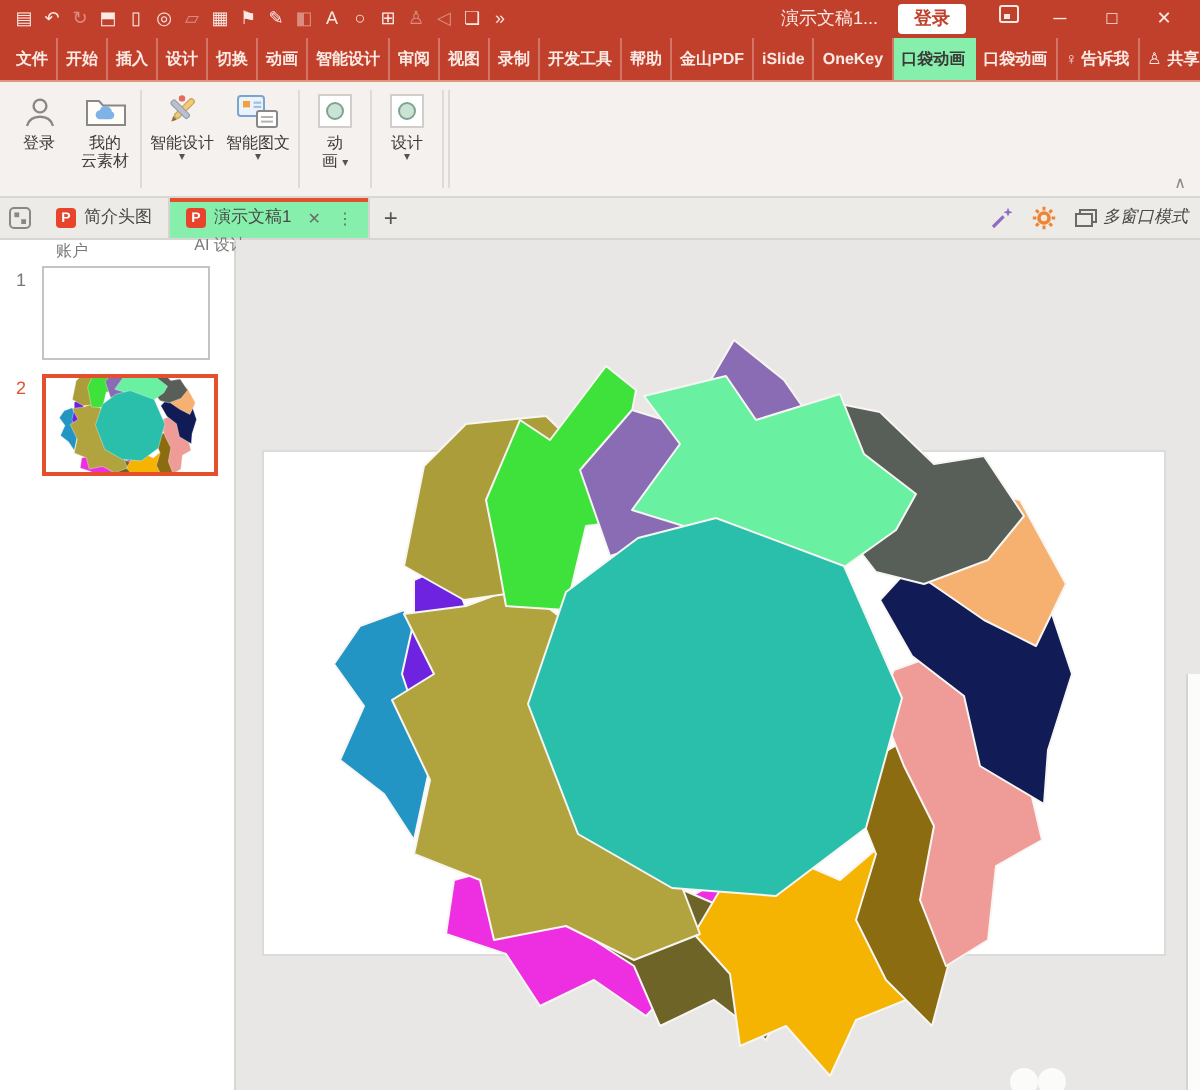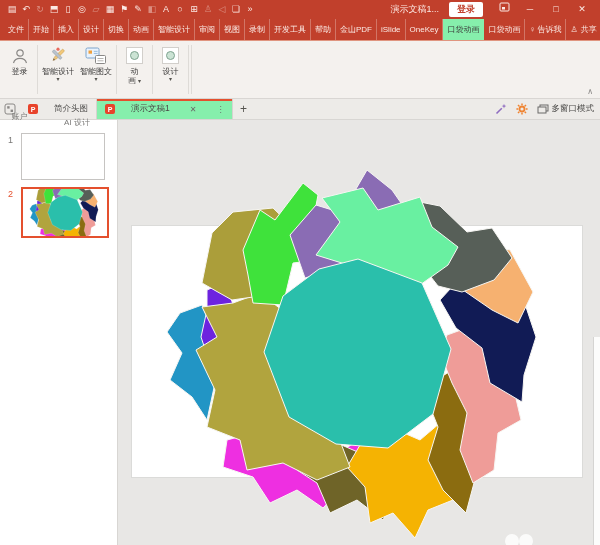--- a/index.html
+++ b/index.html
@@ -10,21 +10,21 @@
   .titlebar { height:19px; background:#c1402c; display:flex; align-items:center; padding:0 5px; }
   .tb-ico { width:14px; text-align:center; font-size:9px; color:#fbe9e4; line-height:19px; cursor:default; }
   .tb-ico.dim { opacity:.45; }
   .tb-title { margin-left:auto; color:#fde9e4; font-size:9px; white-space:nowrap; }
   .tb-login { margin-left:10px; background:#ffffff; color:#c1402c; font-size:9px; padding:1px 8px; border-radius:2px; font-weight:bold; }
   .tb-win { display:flex; align-items:center; margin-left:8px; }
   .tb-win .wbtn { width:26px; text-align:center; color:#fbe9e4; font-size:9px; line-height:19px; }
   .pinwin { display:inline-block; }
 
   
-  .ribbon-tabs { height:21px; background:#c1402c; display:flex; align-items:stretch; padding-left:4px; }
+  .ribbon-tabs { height:21px; background:#c1402c; display:flex; align-items:stretch; padding-left:4px;font-weight:bold; }
   .rtab { display:flex; align-items:center; padding:0 4px; font-size:8px; color:#fbe9e4; border-right:1px solid rgba(255,255,255,.28); white-space:nowrap; }
   .rtab.active { background:#86efac; color:#3b3a39; border-right:1px solid rgba(255,255,255,.0); }
   .rtab .bulb { font-size:8px; margin-right:2px; }
   .rtab-share { margin-left:auto; border-right:none; padding-right:12px; }
   .rtab-share .person { margin-right:3px; font-size:8px; }
 
   
   .ribbon { height:59px; background:#f4f1ee; border-top:1px solid #e09580; border-bottom:1px solid #d9d6d3; display:flex; position:relative; padding-left:3px; }
   .rgroup { display:flex; flex-direction:column; }
   .rgroup .btns { flex:1; display:flex; align-items:flex-start; padding-top:3px; }
@@ -34,27 +34,27 @@
   .rbtn .rlabel { line-height:9px; text-align:center; white-space:nowrap; }
   .arrow { font-size:6px; color:#55544f; line-height:6px; }
   .gsep { width:1px; background:#dedbd7; margin:4px 1px; }
   .gcbox { width:17px; height:17px; border:1px solid #d2cfcb; background:#fff; display:flex; align-items:center; justify-content:center; }
   .gcircle { width:9px; height:9px; border-radius:50%; background:#cbe3d4; border:1px solid #7fa390; }
   .ribbon-collapse { position:absolute; right:7px; bottom:2px; font-size:8px; color:#8a8886; }
 
   
   .docbar { height:21px; background:#edebe8; border-bottom:1px solid #d8d6d3; display:flex; align-items:stretch; font-size:8.5px; color:#4a4947; }
   .apps-btn { width:20px; display:flex; align-items:center; justify-content:center; }
-  .dtab { display:flex; align-items:center; gap:16px; padding:0 8px; white-space:nowrap; }
+  .dtab { display:flex; align-items:center; gap:4px; padding:0 8px; white-space:nowrap; }
   .dtab.active { background:#86efac; border-left:1px solid #d6d3d0; border-right:1px solid #d6d3d0; box-shadow:inset 0 2px 0 #e4502e; }
   .ppt-badge { width:10px; height:10px; background:#e8432b; color:#fff; font-size:7px; font-weight:bold; border-radius:2px; display:inline-flex; align-items:center; justify-content:center; }
   .dtab .tclose, .dtab .tkebab { color:#6b6a68; font-size:8px; margin-left:4px; }
   .newtab-btn { width:20px; display:flex; align-items:center; justify-content:center; font-size:12px; color:#55544f; }
   .docbar-right { margin-left:auto; display:flex; align-items:center; gap:9px; padding-right:6px; }
-  .mwm { display:flex; align-items:center; gap:3px; color:#4a4947; }
+  .mwm { display:flex; align-items:center; gap:3px; color:#4a4947;font-style:italic; }
 
   
   .main { display:flex; height:425px; }
   .slidepanel { width:118px; background:#fff; border-right:1px solid #d8d6d3; padding-top:13px; }
   .slide-item { display:flex; margin-bottom:7px; }
   .snum { width:21px; text-align:center; font-size:9px; color:#787775; padding-top:2px; }
   .snum.sel { color:#e4502e; }
   .thumb-blank { width:84px; height:47px; background:#fff; border:1px solid #c6c4c2; }
   .thumb-selbox { width:88px; height:51px; border:2px solid #e4502e; background:#fff; overflow:hidden; }
   .thumb-selbox svg { display:block; }
@@ -159,20 +159,30 @@
     <div class="btns">
       <div class="rbtn">
         <span class="ric">
           <svg width="20" height="20" viewBox="0 0 20 20">
               <circle cx="10" cy="7" r="3.2" fill="none" stroke="#8a8886" stroke-width="1.2"></circle>
               <path d="M3.5 17c1-3.5 4-4.6 6.5-4.6s5.5 1.1 6.5 4.6" fill="none" stroke="#8a8886" stroke-width="1.2"></path>
             </svg>
         </span>
         <span class="rlabel">登录</span>
       </div>
+      <div class="rbtn">
+        <span class="ric">
+          <svg width="22" height="18" viewBox="0 0 22 18">
+              <path d="M1.5 3.5h6l2 2.2h11V15.5h-19z" fill="#fffdf8" stroke="#8a8886"></path>
+              <path d="M7.5 12.6a2.3 2.3 0 0 1 .4-4.5 3.1 3.1 0 0 1 6 .7 2 2 0 0 1-.3 3.8z" fill="#7fb3e8"></path>
+            </svg>
+        </span>
+        <span class="rlabel">我的</span>
+        <span class="rlabel">云素材</span>
+      </div>
     </div>
     <div class="glabel">账户</div>
   </div>
   <div class="gsep"></div>
   <div class="rgroup">
     <div class="btns">
       <div class="rbtn" style="width:38px">
         <span class="ric">
           <svg width="20" height="19" viewBox="0 0 20 19">
               <g transform="rotate(45 10 9.5)">

